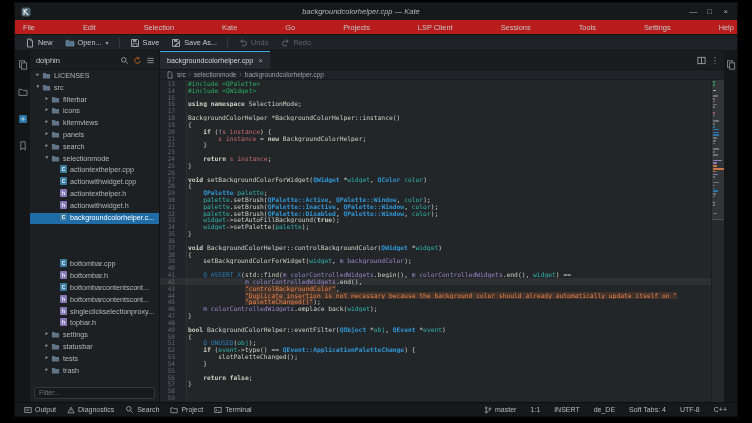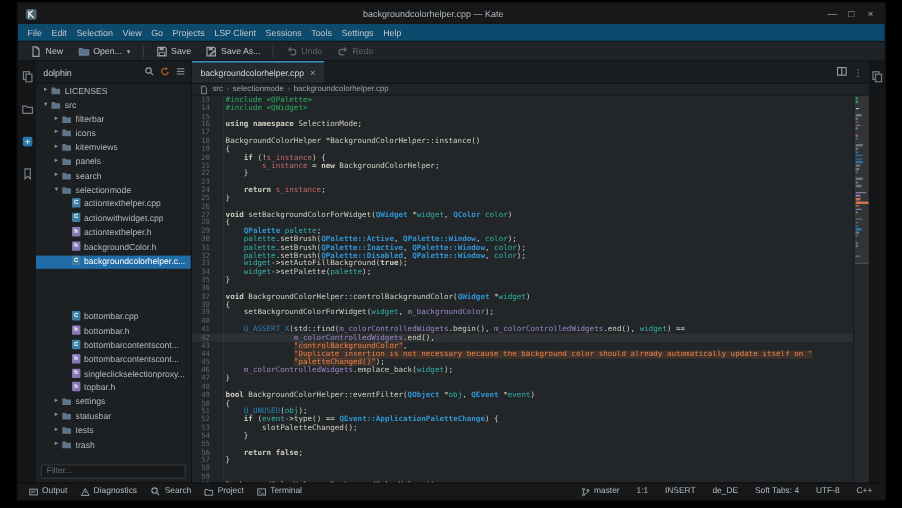--- a/index.html
+++ b/index.html
@@ -3,28 +3,28 @@
 <meta charset="utf-8">
 <style>
   *{margin:0;padding:0;box-sizing:border-box;}
   html,body{width:752px;height:423px;background:#000;overflow:hidden;}
   body{font-family:"Liberation Sans",sans-serif;color:#c8cdd1;position:relative;}
 
   .window{position:absolute;left:14px;top:2px;width:724px;height:415px;background:#232629;
           display:flex;flex-direction:column;border:1px solid #0c0e10;}
 
   
-  .titlebar{flex:0 0 17px;background:#16181a;display:flex;align-items:center;padding:0 5px;}
+  .titlebar{flex:0 0 17px;background:#16181a;display:flex;align-items:center;padding:0 5px;font-style:italic;}
   .win-logo{width:11px;height:11px;margin-right:4px;display:flex;align-items:center;}
   .title{flex:1;text-align:center;font-size:7.5px;color:#b4b9bc;white-space:nowrap;overflow:hidden;}
   .win-controls{display:flex;gap:3px;}
   .win-btn{width:13px;height:13px;text-align:center;font-size:8px;line-height:13px;color:#a6acb0;}
 
   
-  .menubar{flex:0 0 15px;background:#0c4a6e;display:flex;align-items:center;padding:0 4px;border-bottom:1px solid #121416;}
+  .menubar{flex:0 0 15px;background:#b91c1c;display:flex;align-items:center;padding:0 4px;border-bottom:1px solid #121416;gap:40px;}
   .menu-item{font-size:7.4px;padding:1px 4px;color:#c2c7ca;white-space:nowrap;border-radius:2px;}
 
   
   .toolbar{flex:0 0 16px;background:#1f2327;display:flex;align-items:center;padding:0 5px;gap:2px;border-bottom:1px solid #121416;}
   .tool-btn{display:flex;align-items:center;gap:3px;font-size:7.3px;color:#c2c7ca;padding:1px 5px;border-radius:2px;white-space:nowrap;}
   .tool-btn.disabled{color:#5e6468;}
   .tool-sep{width:1px;height:10px;background:#34393d;margin:0 3px;}
   .caret{font-size:6px;color:#9aa0a4;margin-left:1px;}
 
   
@@ -117,21 +117,21 @@
       <span class="win-btn">—</span>
       <span class="win-btn">□</span>
       <span class="win-btn">×</span>
     </span>
   </div>
 
   <div class="menubar" id="menubar">
       <span class="menu-item">File</span>
       <span class="menu-item">Edit</span>
       <span class="menu-item">Selection</span>
-      <span class="menu-item">View</span>
+      <span class="menu-item">Kate</span>
       <span class="menu-item">Go</span>
       <span class="menu-item">Projects</span>
       <span class="menu-item">LSP Client</span>
       <span class="menu-item">Sessions</span>
       <span class="menu-item">Tools</span>
       <span class="menu-item">Settings</span>
       <span class="menu-item">Help</span>
     </div>
 
   <div class="toolbar" id="toolbar">
@@ -329,21 +329,21 @@
             <span class="tree-label">actionwithwidget.cpp</span>
           </div>
           <div class="tree-row" style="padding-left: 22px;">
             <span class="tw-arrow"></span>
             <span class="fic h">h</span>
             <span class="tree-label">actiontexthelper.h</span>
           </div>
           <div class="tree-row" style="padding-left: 22px;">
             <span class="tw-arrow"></span>
             <span class="fic h">h</span>
-            <span class="tree-label">backgroundColor.h</span>
+            <span class="tree-label">actionwithwidget.h</span>
           </div>
           <div class="tree-row selected" style="padding-left: 22px;">
             <span class="tw-arrow"></span>
             <span class="fic cpp">C</span>
             <span class="tree-label">backgroundcolorhelper.c...</span>
           </div>
           <div class="tree-row" style="padding-left: 22px; margin-top: 35px;">
             <span class="tw-arrow"></span>
             <span class="fic cpp">C</span>
             <span class="tree-label">bottombar.cpp</span>

